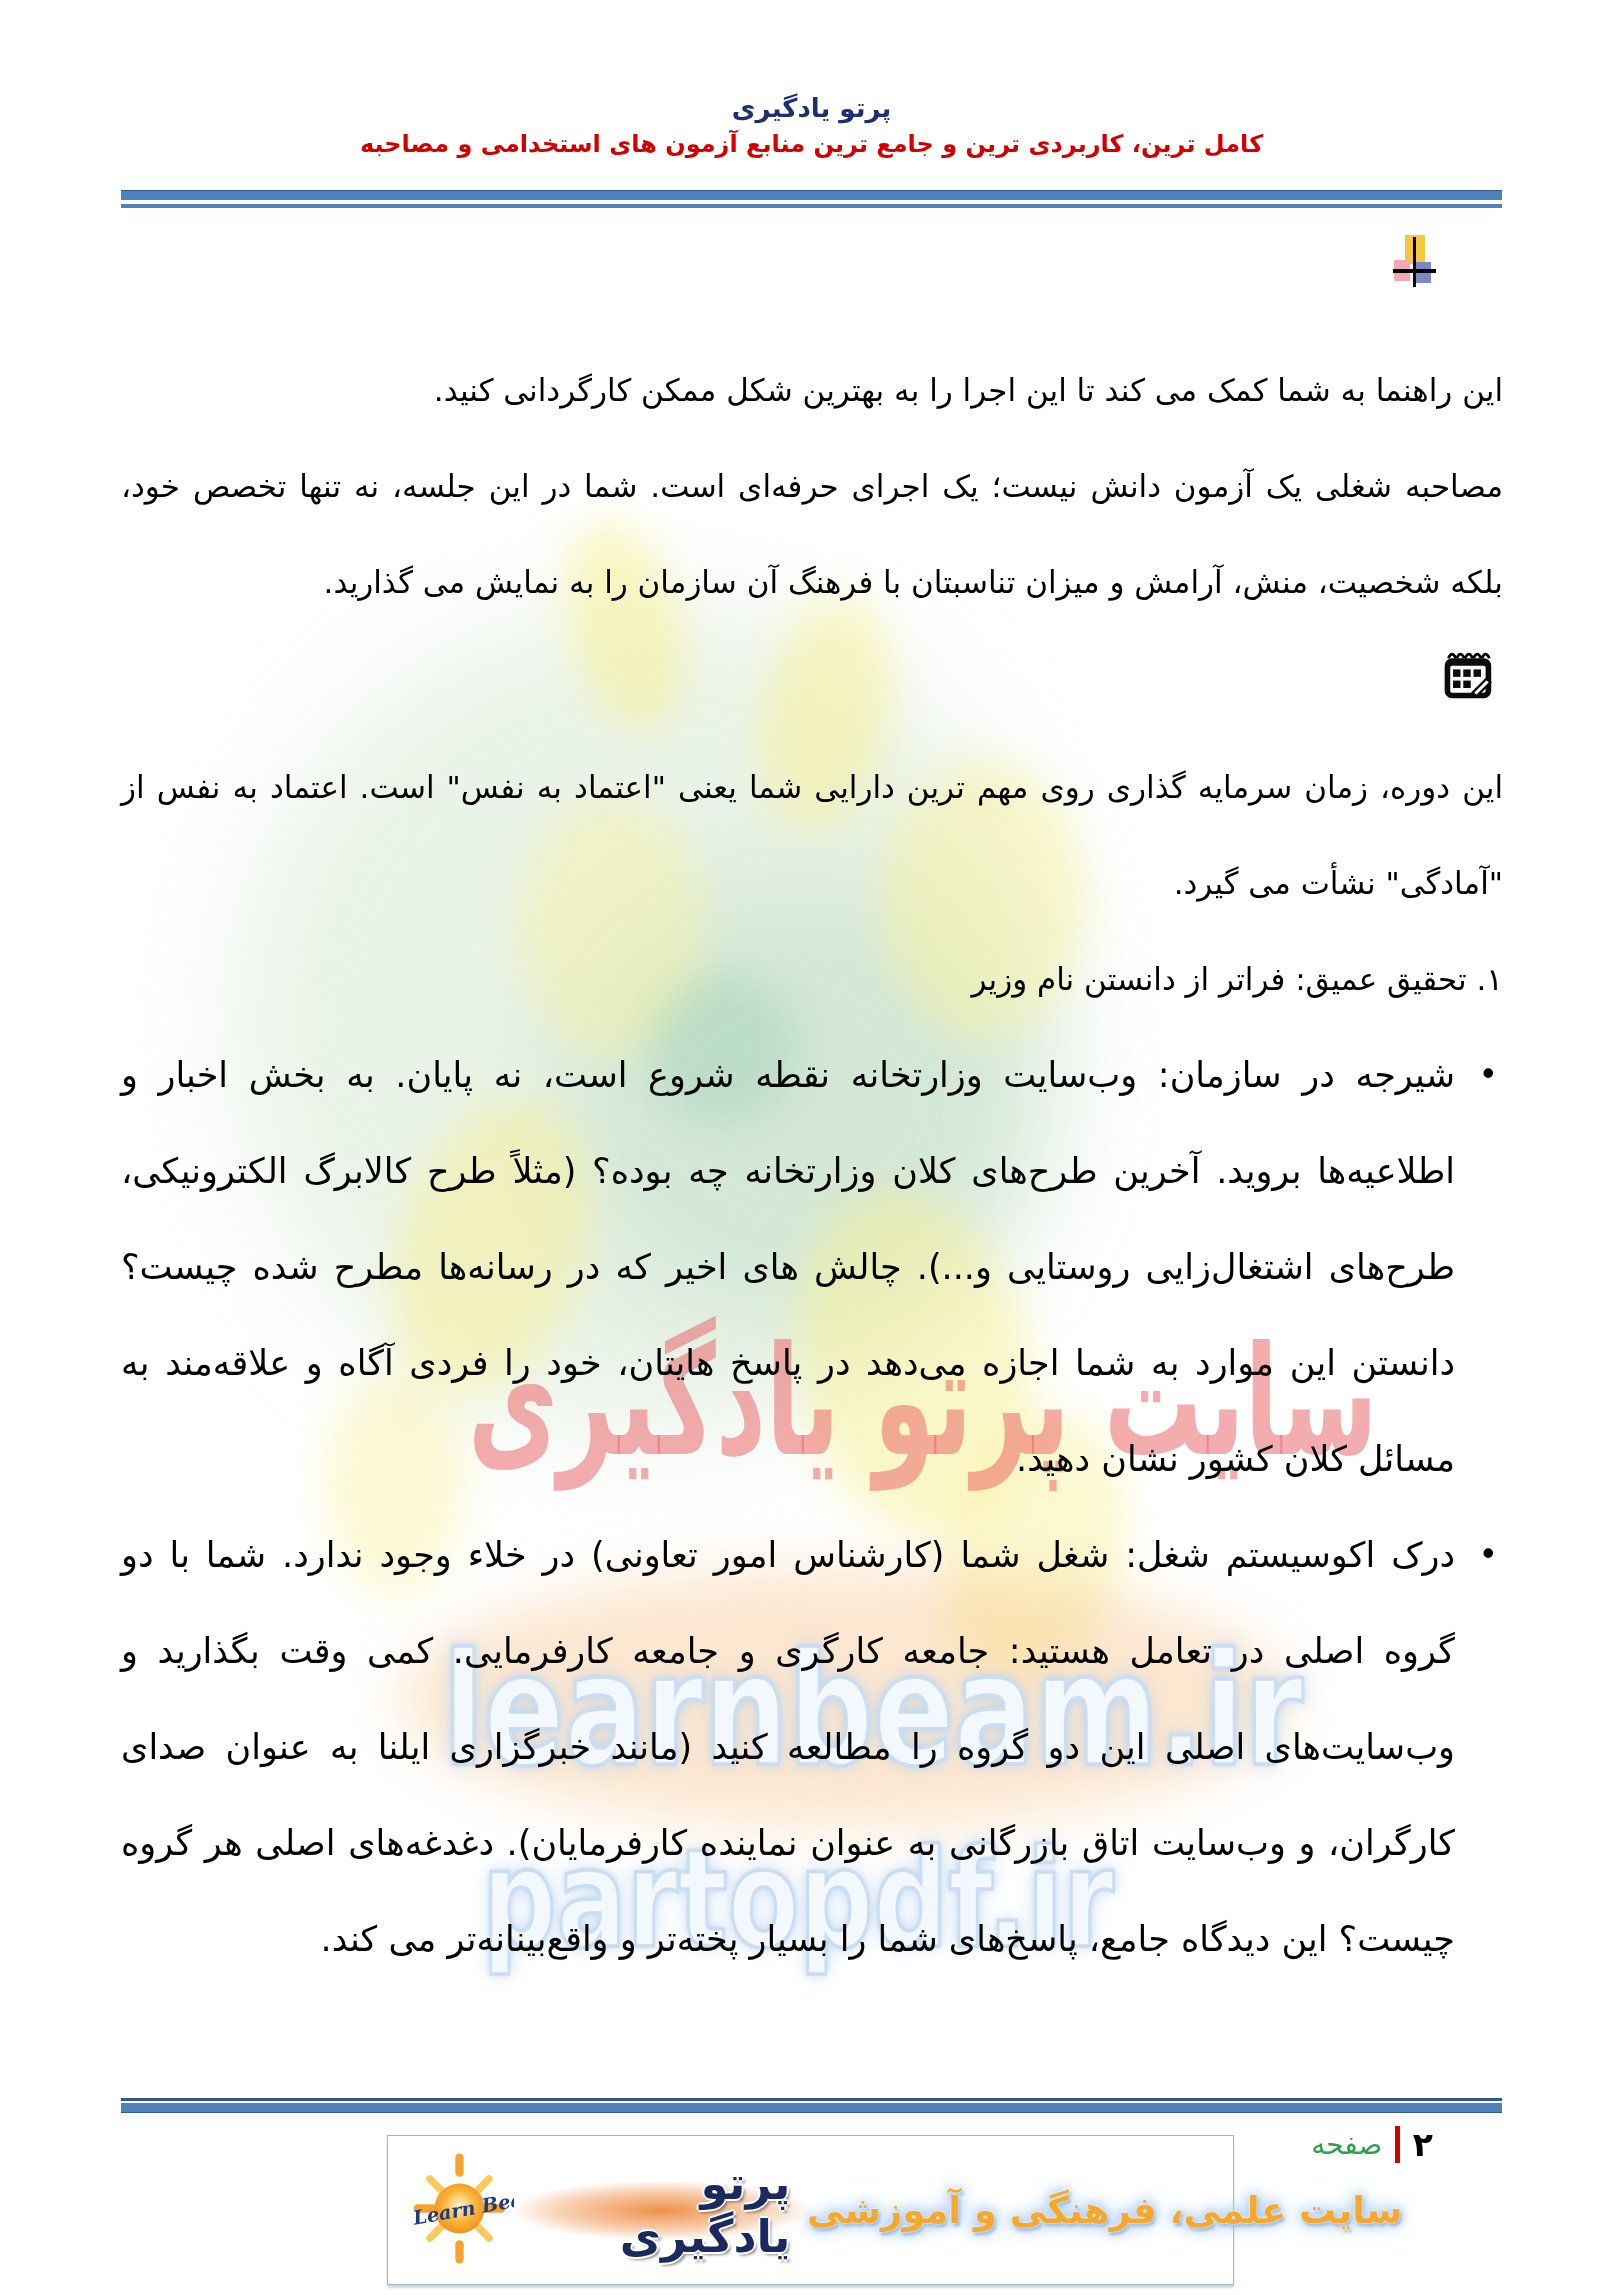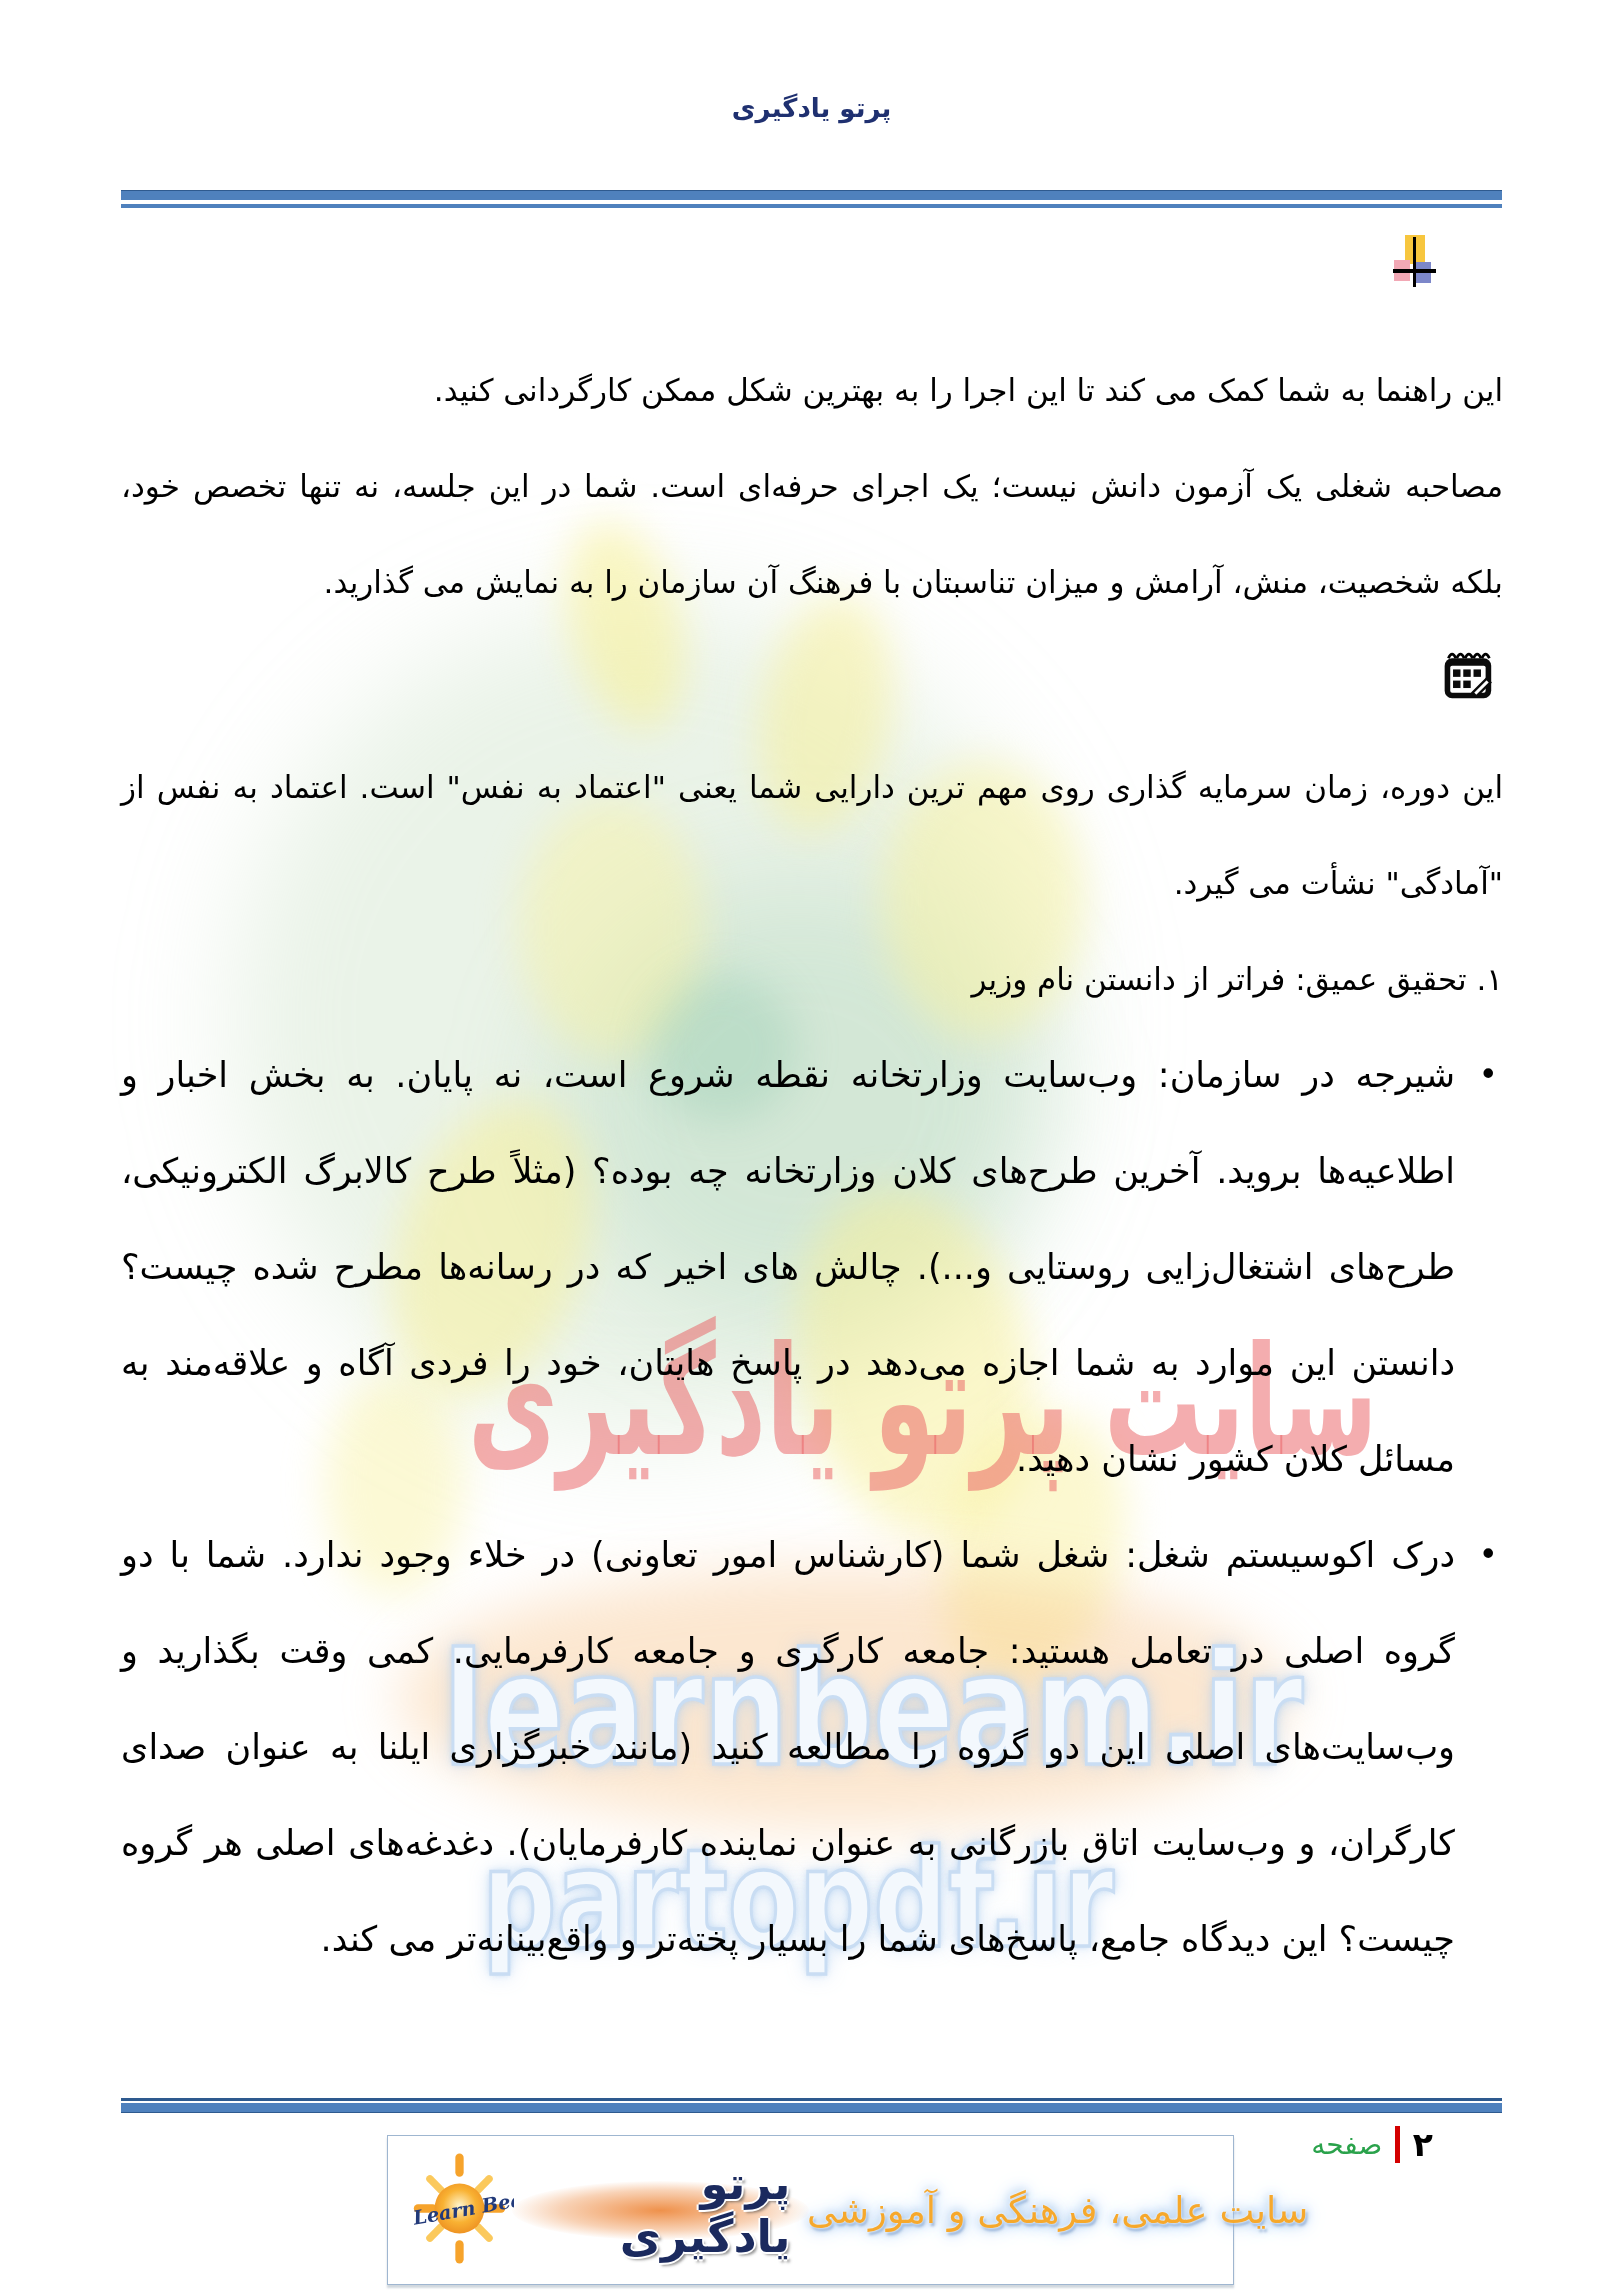--- a/index.html
+++ b/index.html
@@ -63,21 +63,21 @@
 
   .logo-box{position:absolute;left:387px;top:2135px;width:847px;height:150px;z-index:2;background:#ffffff;
             border:1.9px solid #9fb6d0;box-shadow:0 2.8px 1.9px rgba(120,140,160,.35);
             display:flex;flex-direction:row;align-items:center;padding:0 16.7px;box-sizing:border-box;gap:16.7px;}
   .logo-sun{flex:0 0 auto;}
   .logo-fa-wrap{position:relative;flex:0 0 auto;width:260px;height:111px;display:flex;align-items:center;justify-content:center;}
   .logo-swoosh{position:absolute;left:-18.6px;top:26px;width:297px;height:59px;border-radius:50%;
                background:radial-gradient(ellipse at center,rgba(236,126,44,.85) 0%,rgba(236,126,44,.35) 48%,rgba(236,126,44,0) 72%);}
   .logo-fa{position:relative;font-size:45px;font-weight:bold;color:#1b2a5e;direction:rtl;
            text-shadow:1.9px 0 0 #fff,-1.9px 0 0 #fff,0 1.9px 0 #fff,0 -1.9px 0 #fff,2.8px 2.8px 2.8px rgba(60,60,60,.55);}
-  .logo-tagline{flex:1 1 auto;text-align:left;font-size:37px;font-weight:normal;color:#f6a82c;direction:rtl;white-space:nowrap;
+  .logo-tagline{flex:1 1 auto;text-align:left;font-size:37px;font-weight:bold;color:#f6a82c;direction:rtl;white-space:nowrap;
            text-shadow:0 0 2.8px #fff,0 0 9.3px #a5c8ef,0 0 15px #a5c8ef,0 0 24px #bcd6f3,1.9px 2.8px 2.8px rgba(110,140,190,.8);}
 </style>
 </head>
 <body>
 
 <div class="page">
 
   <div class="bg-art">
     <div class="wash" style="left:232px;top:603px;width:835px;height:835px;background:rgba(186,214,178,.30);"></div>
     <div class="wash" style="left:557px;top:881px;width:482px;height:445px;background:rgba(150,200,170,.28);"></div>
@@ -92,20 +92,21 @@
     <div class="blob" style="left:649px;top:974px;width:148px;height:148px;background:rgba(120,190,160,.25);"></div>
     <div class="halo" style="left:399px;top:1568px;width:890px;height:260px;background:rgba(247,186,120,.35);"></div>
   </div>
 
   <div class="wm wm-pink">سایت پرتو یادگیری</div>
   <div class="wm wm-blue wm-learnbeam">learnbeam.ir</div>
   <div class="wm wm-blue wm-partopdf">partopdf.ir</div>
 
   <header class="page-header">
     <div class="site-name">پرتو یادگیری</div>
+    <div class="site-tagline">کامل ترین، کاربردی ترین و جامع ترین منابع آزمون های استخدامی و مصاحبه</div>
     <div class="rule rule-top">
       <div class="thick"></div>
       <div class="gapline"></div>
       <div class="thin"></div>
     </div>
   </header>
 
   <main class="content">
     <h1 class="doc-title-row">
       <span class="title-icon">

